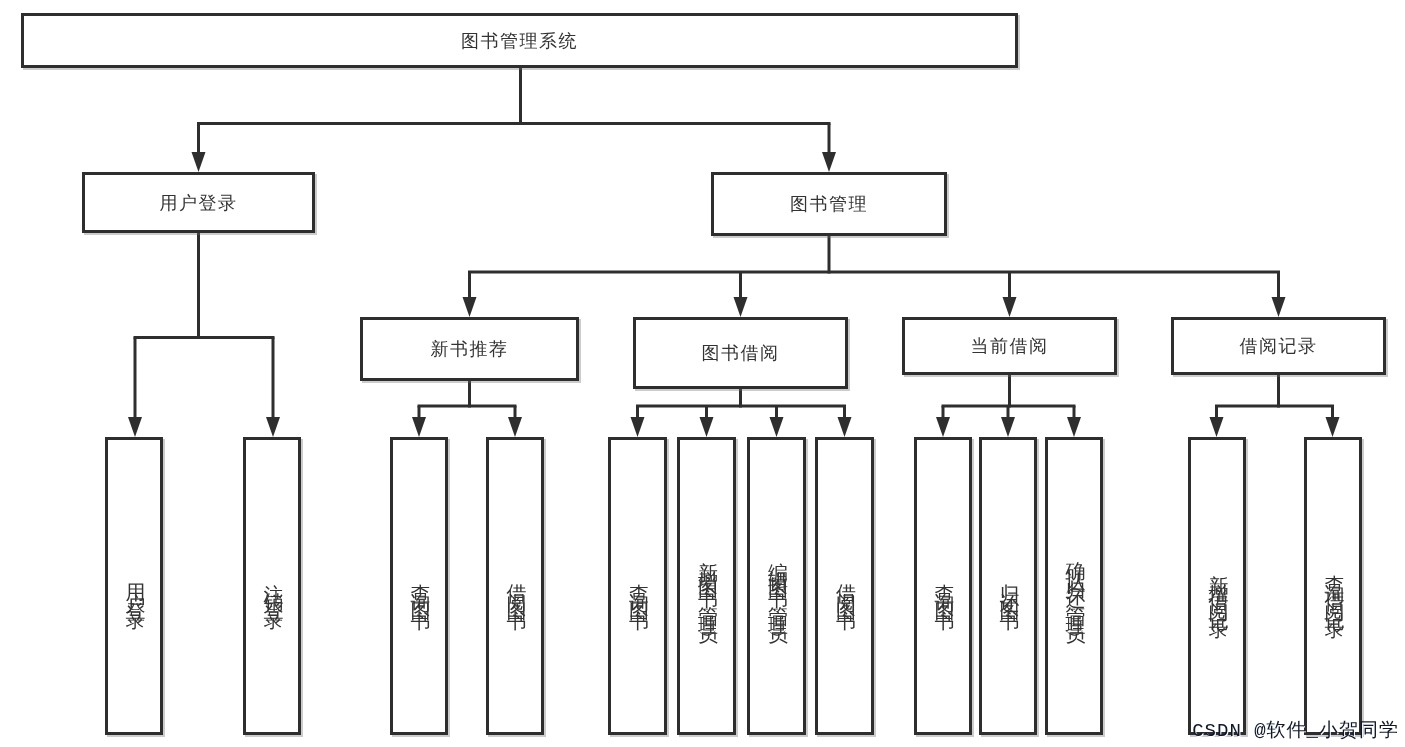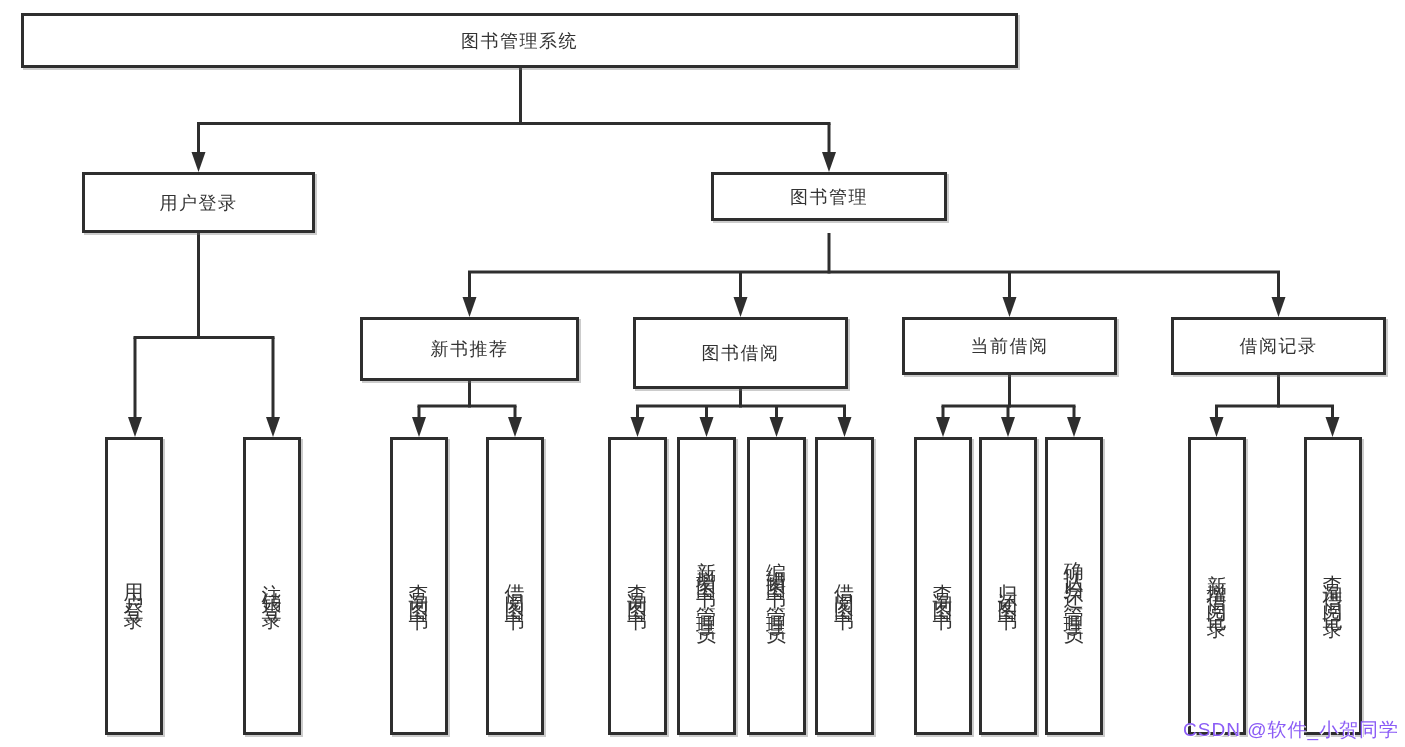--- a/index.html
+++ b/index.html
@@ -1,18 +1,18 @@
 <!DOCTYPE html>
 <html><head>
 <meta charset="utf-8">
 <style>
   html,body{margin:0;padding:0;background:#ffffff;}
   .canvas{
     position:relative;width:1405px;height:747px;background:#ffffff;overflow:hidden;
-    font-family:Liberation Sans, sans-serif;color:#333333;
+    font-family:Liberation Mono, monospace;color:#333333;
   }
   .connectors{position:absolute;left:0;top:0;z-index:1;}
   .hbox{
     position:absolute;z-index:2;background:#ffffff;
     border:3px solid #2e2e2e;box-shadow:2px 2px 0 rgba(110,110,110,.35);
     display:flex;align-items:center;justify-content:center;
     font-size:18px;letter-spacing:1.5px;color:#333333;box-sizing:border-box;
   }
   .vbox{
     position:absolute;z-index:2;top:437px;height:298px;background:#ffffff;
@@ -20,21 +20,21 @@
     display:flex;align-items:center;justify-content:center;
     box-sizing:border-box;
   }
   .vbox span{
     writing-mode:vertical-rl;text-orientation:upright;
     font-size:20px;letter-spacing:9px;line-height:1;
     color:#333333;white-space:nowrap;
   }
   .watermark{
     position:absolute;right:6px;bottom:4px;z-index:3;
-    font-size:19px;letter-spacing:1px;color:#8b5cf6;
+    font-size:19px;letter-spacing:1px;color:#0f172a;
     text-shadow:1px 1px 0 #ffffff;
   }
 </style>
 </head>
 <body>
 
 <div class="canvas">
 
   <svg class="connectors" width="1405" height="747" viewBox="0 0 1405 747">
     <g stroke="#2e2e2e" stroke-width="3" fill="none">
@@ -95,21 +95,21 @@
       <polygon points="1001,417 1015,417 1008,437"></polygon>
       <polygon points="1067,417 1081,417 1074,437"></polygon>
       <polygon points="1209.5,417 1223.5,417 1216.5,437"></polygon>
       <polygon points="1325.5,417 1339.5,417 1332.5,437"></polygon>
     </g>
   </svg>
 
   <div class="hbox" style="left:21px;top:13px;width:997px;height:55px">图书管理系统</div>
 
   <div class="hbox" style="left:82px;top:172px;width:233px;height:61px">用户登录</div>
-  <div class="hbox" style="left:711px;top:172px;width:236px;height:49px">图书管理</div>
+  <div class="hbox" style="left:711px;top:172px;width:236px;height:64px">图书管理</div>
 
   <div class="hbox" style="left:360px;top:317px;width:219px;height:64px">新书推荐</div>
   <div class="hbox" style="left:633px;top:317px;width:215px;height:72px">图书借阅</div>
   <div class="hbox" style="left:902px;top:317px;width:215px;height:58px">当前借阅</div>
   <div class="hbox" style="left:1171px;top:317px;width:215px;height:58px">借阅记录</div>
 
   <div class="vbox" style="left:105px;width:58px">
     <span>用户登录</span>
   </div>
   <div class="vbox" style="left:243px;width:58px">

